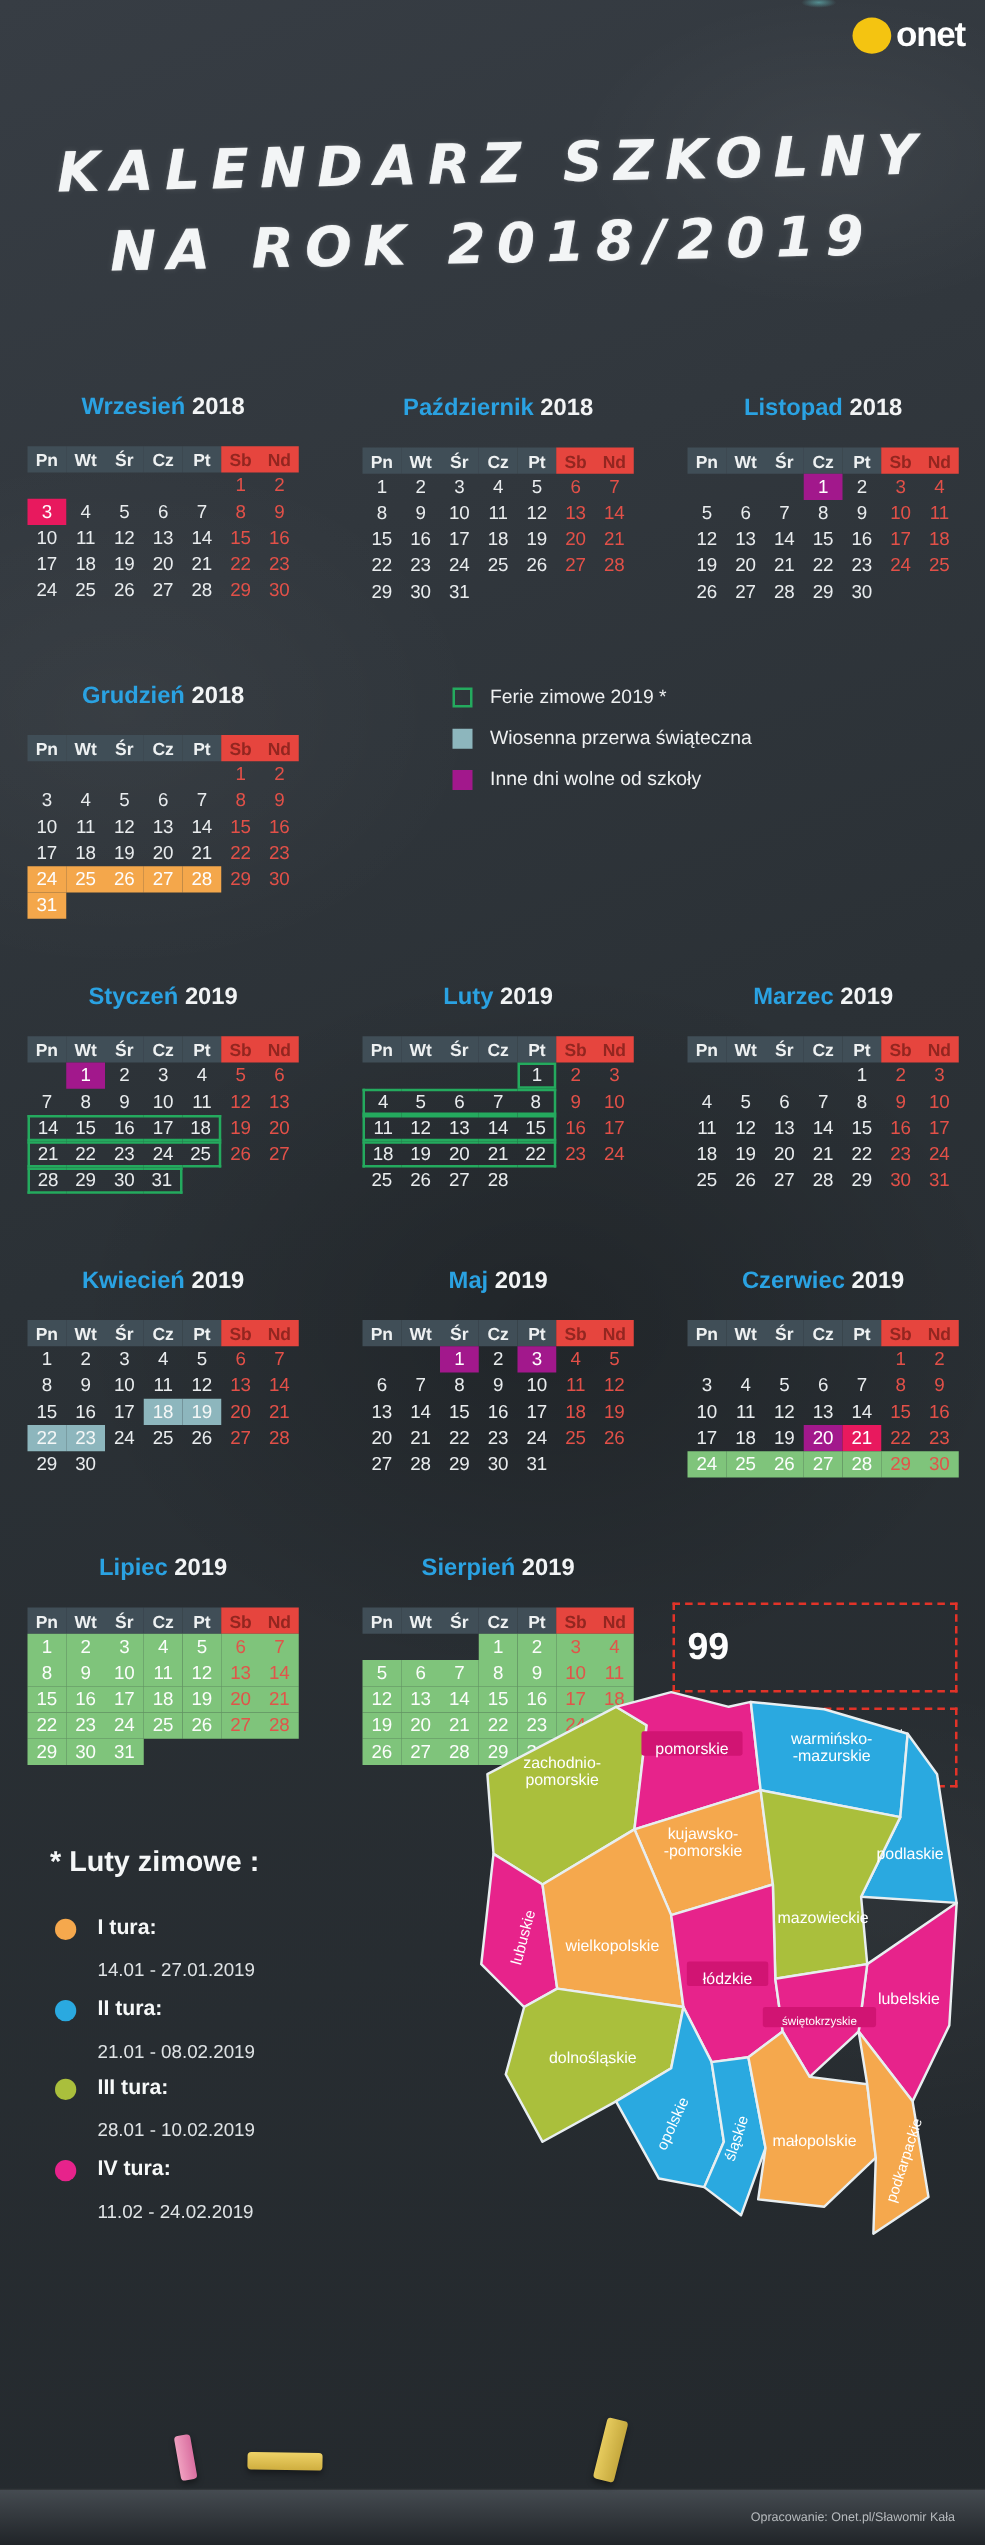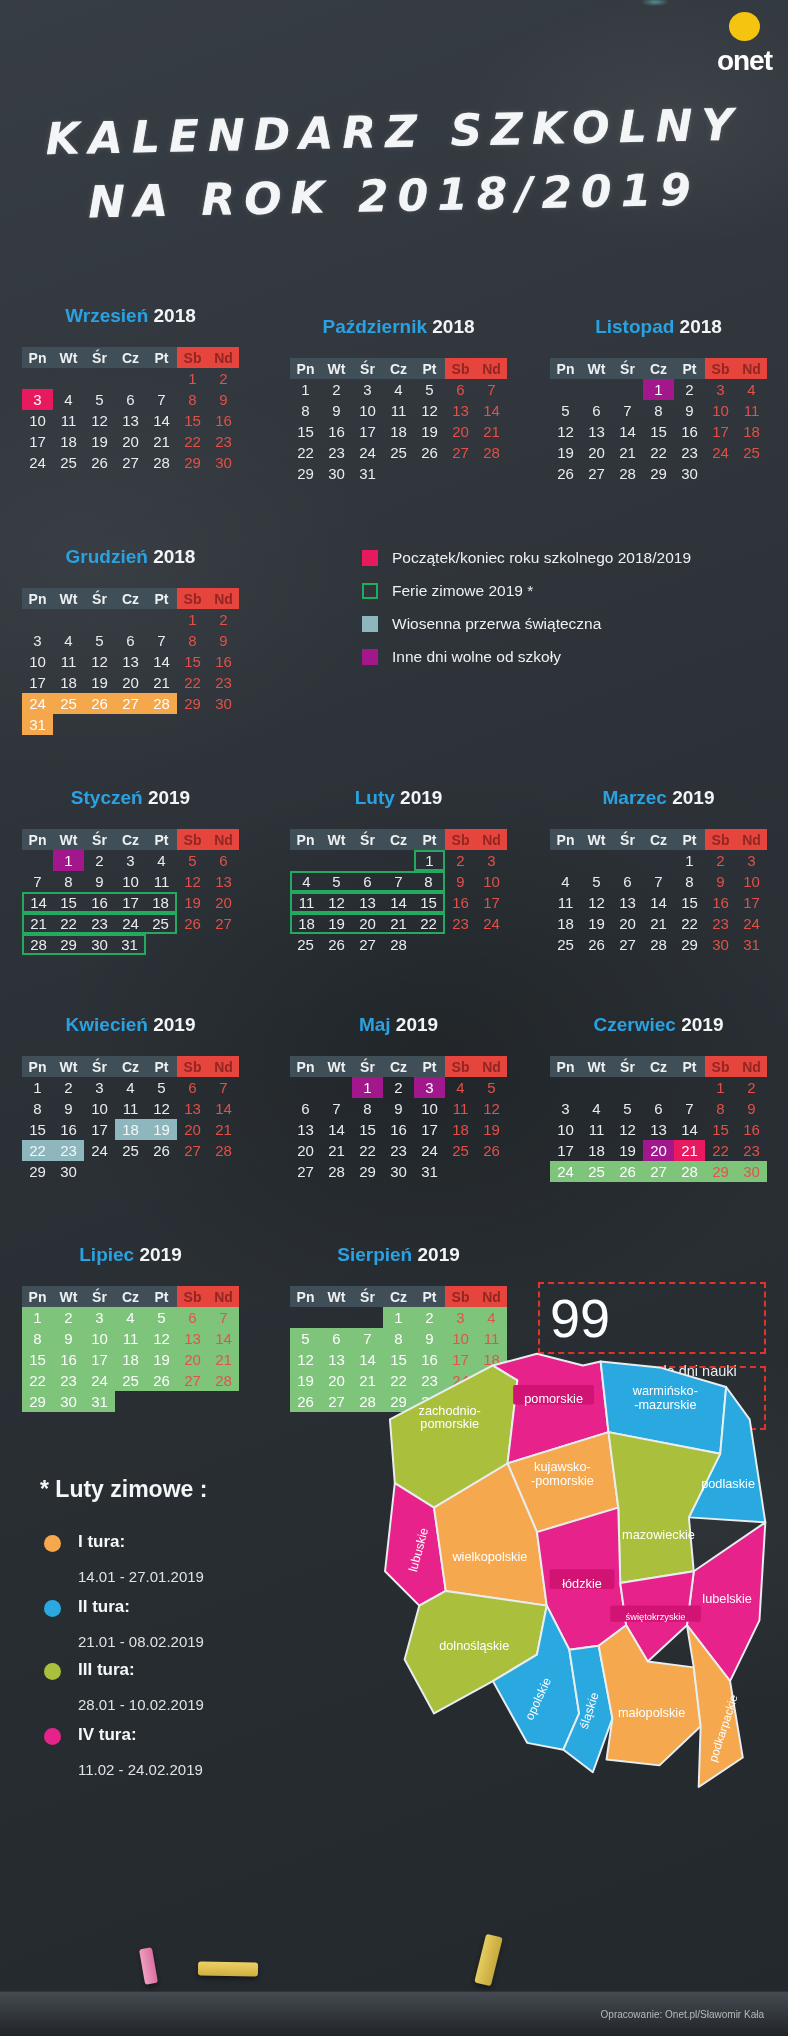--- a/index.html
+++ b/index.html
@@ -9,21 +9,21 @@
     background-color:#2b3136;
     background-image:
       radial-gradient(20px 6px at 655px 2px, rgba(110,210,210,.55), transparent 70%),
       radial-gradient(300px 180px at 85% 6%, rgba(255,255,255,.05), transparent 70%),
       radial-gradient(420px 300px at 12% 28%, rgba(255,255,255,.04), transparent 70%),
       radial-gradient(500px 380px at 55% 52%, rgba(0,0,0,.22), transparent 75%),
       radial-gradient(380px 260px at 90% 75%, rgba(255,255,255,.035), transparent 70%),
       linear-gradient(160deg,#373d44 0%,#2b3136 45%,#23282c 100%);
   }
   
-  .logo{position:absolute;top:12px;right:16px;display:flex;align-items:center;gap:4px;flex-direction:column;}
+  .logo{position:absolute;top:12px;right:16px;display:flex;align-items:center;gap:4px;}
   .logo-dot{width:31px;height:29px;border-radius:50%;background:#f4c411;display:inline-block;}
   .logo-text{font-size:28px;font-weight:bold;color:#fff;letter-spacing:-1px;}
   .big-title{
     position:absolute;left:0;width:788px;text-align:center;color:#f3f5f6;
     font-family:"DejaVu Sans",sans-serif;font-weight:bold;font-style:italic;
     font-size:44px;letter-spacing:9px;transform:rotate(-1.2deg);
     text-shadow:0 0 1px rgba(255,255,255,.5), 0 0 6px rgba(255,255,255,.12);
   }
   .t1{top:106px;} .t2{top:170px;}
   
@@ -51,21 +51,21 @@
   .cal td.ol-s{border-left:2px solid #24aa5e;}
   .cal td.ol-e{border-right:2px solid #24aa5e;}
   
   .legend{position:absolute;left:362px;top:541px;width:420px;}
   .lg-item{display:flex;align-items:center;height:33px;}
   .lg-swatch{width:16px;height:16px;margin-right:14px;flex:0 0 16px;}
   .lg-label{font-size:15.5px;color:#eef0f1;}
   
   .stat-box{position:absolute;left:538px;width:228px;border:2px dashed #e23328;
     display:flex;align-items:center;padding:6px 10px;box-sizing:border-box;}
-  .stat-num{font-size:54px;font-weight:normal;color:#fdfdfd;margin-right:12px;line-height:1;}
+  .stat-num{font-size:30px;font-weight:bold;color:#fdfdfd;margin-right:12px;line-height:1;}
   .stat-label{font-size:14.5px;color:#eceeef;white-space:pre-line;line-height:1.25;}
   
   .ferie-head{position:absolute;left:40px;top:1476px;font-size:23px;font-weight:bold;color:#f4f6f7;}
   .tour{position:absolute;left:40px;width:280px;}
   .tour-dot{position:absolute;left:4px;top:3px;width:17px;height:17px;border-radius:50%;}
   .tour-name{margin-left:38px;font-size:17px;font-weight:bold;color:#f6f8f8;}
   .tour-dates{margin-left:38px;font-size:15px;color:#dfe3e5;margin-top:16px;}
   
   .ledge{position:absolute;left:0;bottom:0;width:788px;height:44px;
     background:linear-gradient(#454b51,#202428);border-top:1px solid rgba(255,255,255,.08);}
@@ -89,21 +89,21 @@
 
   <div class="logo">
     <span class="logo-dot"></span>
     <span class="logo-text">onet</span>
   </div>
 
   <div class="big-title t1">KALENDARZ SZKOLNY</div>
   <div class="big-title t2">NA ROK 2018/2019</div>
 
   <div id="months">
-      <div class="month" style="left: 22px; top: 304px;">
+      <div class="month" style="left: 22px; top: 314px;">
         <div class="m-title"><span class="m-name">Wrzesień</span><span class="m-year">&nbsp;2018</span></div>
         <table class="cal">
           <thead>
             <tr>
               <th>Pn</th>
               <th>Wt</th>
               <th>Śr</th>
               <th>Cz</th>
               <th>Pt</th>
               <th class="hw">Sb</th>
@@ -857,24 +857,20 @@
               <td class="hl-green">30</td>
               <td class="we hl-green">31</td>
               <td></td>
             </tr>
           </tbody>
         </table>
       </div>
     </div>
 
   <div class="legend" id="legend">
-      <div class="lg-item">
-        <span class="lg-swatch" style="background: rgb(232, 25, 94);"></span>
-        <span class="lg-label">Początek/koniec roku szkolnego 2018/2019</span>
-      </div>
       <div class="lg-item">
         <span class="lg-swatch" style="border: 2px solid rgb(36, 170, 94); box-sizing: border-box;"></span>
         <span class="lg-label">Ferie zimowe 2019 *</span>
       </div>
       <div class="lg-item">
         <span class="lg-swatch" style="background: rgb(141, 182, 189);"></span>
         <span class="lg-label">Wiosenna przerwa świąteczna</span>
       </div>
       <div class="lg-item">
         <span class="lg-swatch" style="background: rgb(162, 24, 140);"></span>

